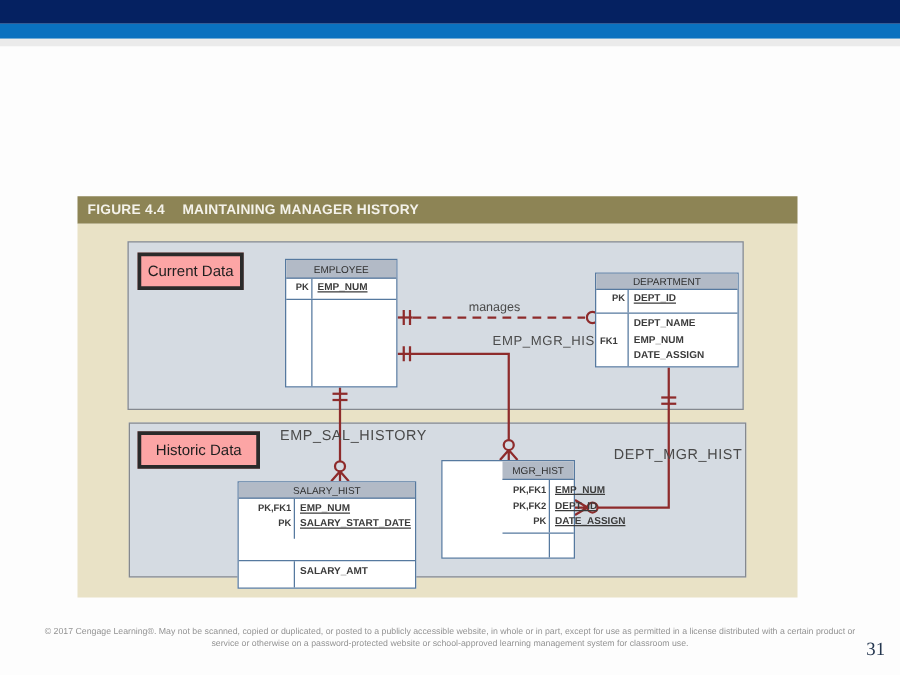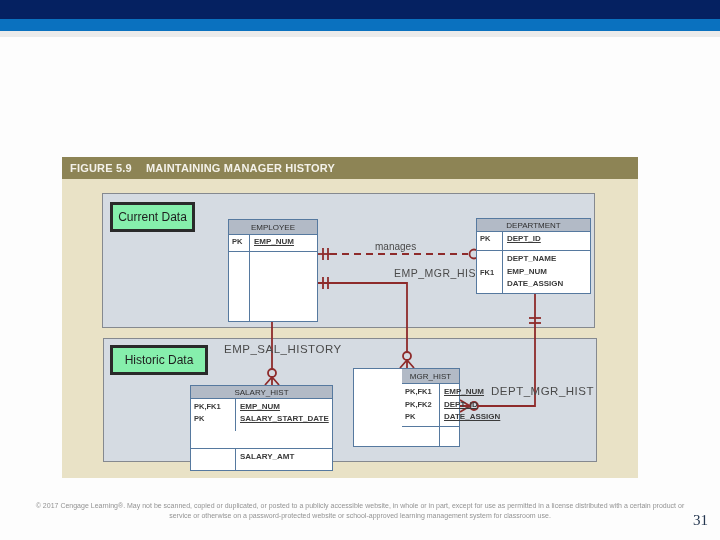--- a/index.html
+++ b/index.html
@@ -21,46 +21,46 @@
                 padding-left:8px; letter-spacing:0.2px; }
   .fig-header .gap { margin-left:14px; }
   .fig-body { position:absolute; left:0; top:22px; width:576px; height:299px; background:#e9e2c6; }
 
   .panel { position:absolute; background:#d5dbe2; border:1.5px solid #85898f; }
   .panel-current  { left:40px; top:36px;  width:493px; height:135px; }
   .panel-historic { left:41px; top:181px; width:494px; height:124px; }
 
   .rel-lines { position:absolute; left:0; top:0; width:576px; height:321px; z-index:2; }
 
-  .section-box { position:absolute; z-index:3; background:#86efac; border:3px solid #2a2a2a;
+  .section-box { position:absolute; z-index:3; background:#fca5a5; border:3px solid #2a2a2a;
                  display:flex; align-items:center; justify-content:center;
                  font-size:12px; color:#1e1e1e; }
   .box-current  { left:48px; top:45px;  width:85px; height:30px; }
   .box-historic { left:48px; top:188px; width:98px; height:30px; }
 
   .diag-label { position:absolute; z-index:3; color:#4a4a4a; white-space:nowrap; }
   .lbl-manages { left:313px; top:84px;  font-size:10px; }
   .lbl-empmgr  { left:300px; top:110px; font-size:10.5px; letter-spacing:0.5px;margin-left:32px; }
   .lbl-empsal  { left:162px; top:186px; font-size:11.5px; letter-spacing:0.5px; }
-  .lbl-deptmgr { left:429px; top:228px; font-size:11.5px; letter-spacing:0.5px; }
+  .lbl-deptmgr { left:429px; top:201px; font-size:11.5px; letter-spacing:0.5px; }
 
   .etable { position:absolute; z-index:3; background:#fff; border:1.2px solid #56799f;
             font-size:8px; color:#3b3b3b; }
   .ehead  { background:#b2bac6; border-bottom:1.2px solid #56799f; text-align:center;
             font-size:8px; color:#2f2f2f; display:flex; align-items:center; justify-content:center; }
   .erow   { display:flex; }
   .erow + .erow { border-top:1.2px solid #56799f; }
   .ekey   { border-right:1.2px solid #56799f; font-weight:bold; font-size:7.5px;
-            padding:2px 2px 0 3px; flex-shrink:0; }
+            padding:2px 2px 0 3px; flex-shrink:0;text-align:right; }
   .ekey.center { display:flex; align-items:center; padding-top:0; }
   .eattrs { padding:2px 0 0 4px; font-weight:bold; }
   .eattrs span { display:block; }
   .u { text-decoration:underline; }
 
-  .t-employee   { left:166px; top:62px;  width:90px; }
+  .t-employee   { left:166px; top:50px;  width:90px; }
   .t-employee .ehead { height:15px; }
   .t-employee .r1 { height:16px; }
   .t-employee .r2 { height:70px; }
   .t-employee .r2 .eattrs span { line-height:11.5px; }
   .t-employee .ekey { width:21px; }
 
   .t-department { left:414px; top:61px;  width:115px; }
   .t-department .ehead { height:13px; }
   .t-department .r1 { height:18px; }
   .t-department .r2 { height:43px; }
@@ -93,21 +93,21 @@
 
   <div class="bar-navy"></div>
   <div class="bar-blue"></div>
   <div class="bar-gray"></div>
 
   <h1 class="title">
   </h1>
 
   <div class="figure">
     <div class="fig-header">
-      <span>FIGURE 5.9</span><span class="gap">MAINTAINING MANAGER HISTORY</span>
+      <span>FIGURE 4.4</span><span class="gap">MAINTAINING MANAGER HISTORY</span>
     </div>
     <div class="fig-body"></div>
 
     <div class="panel panel-current"></div>
     <div class="panel panel-historic"></div>
 
     <svg class="rel-lines" viewBox="0 0 576 321" xmlns="http://www.w3.org/2000/svg" fill="none" stroke="#8e2b2b" stroke-width="1.8">
 
       <g>
         <line x1="256" y1="97" x2="268" y2="97"></line>

